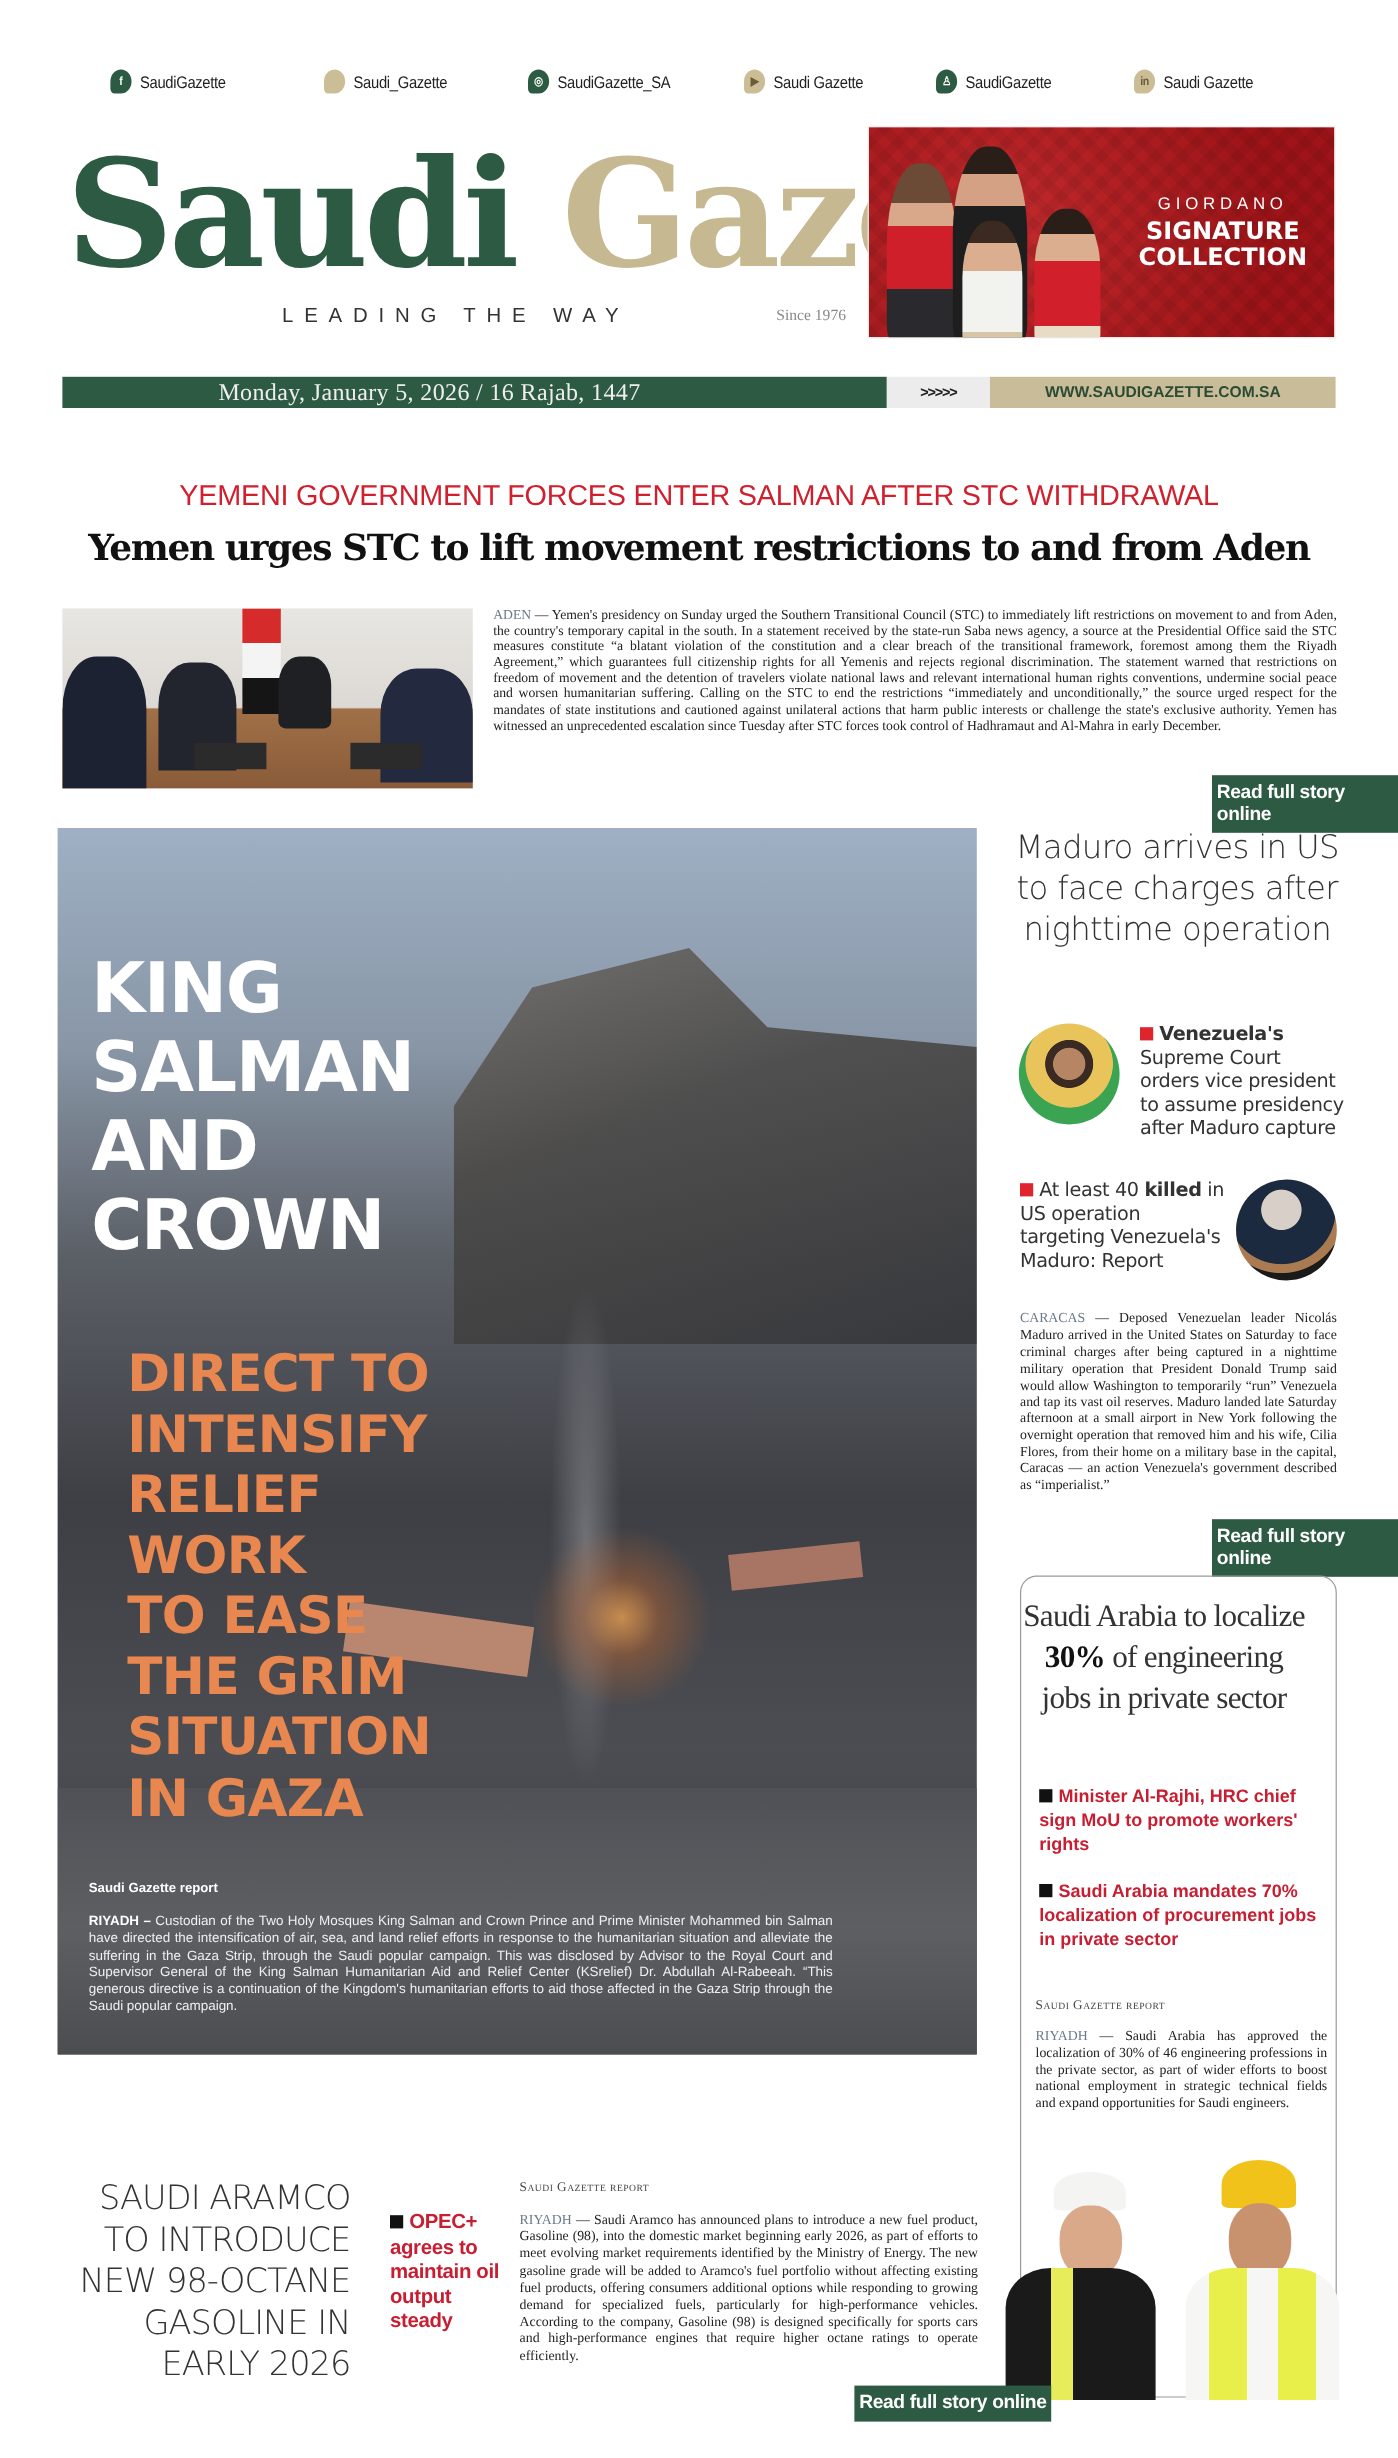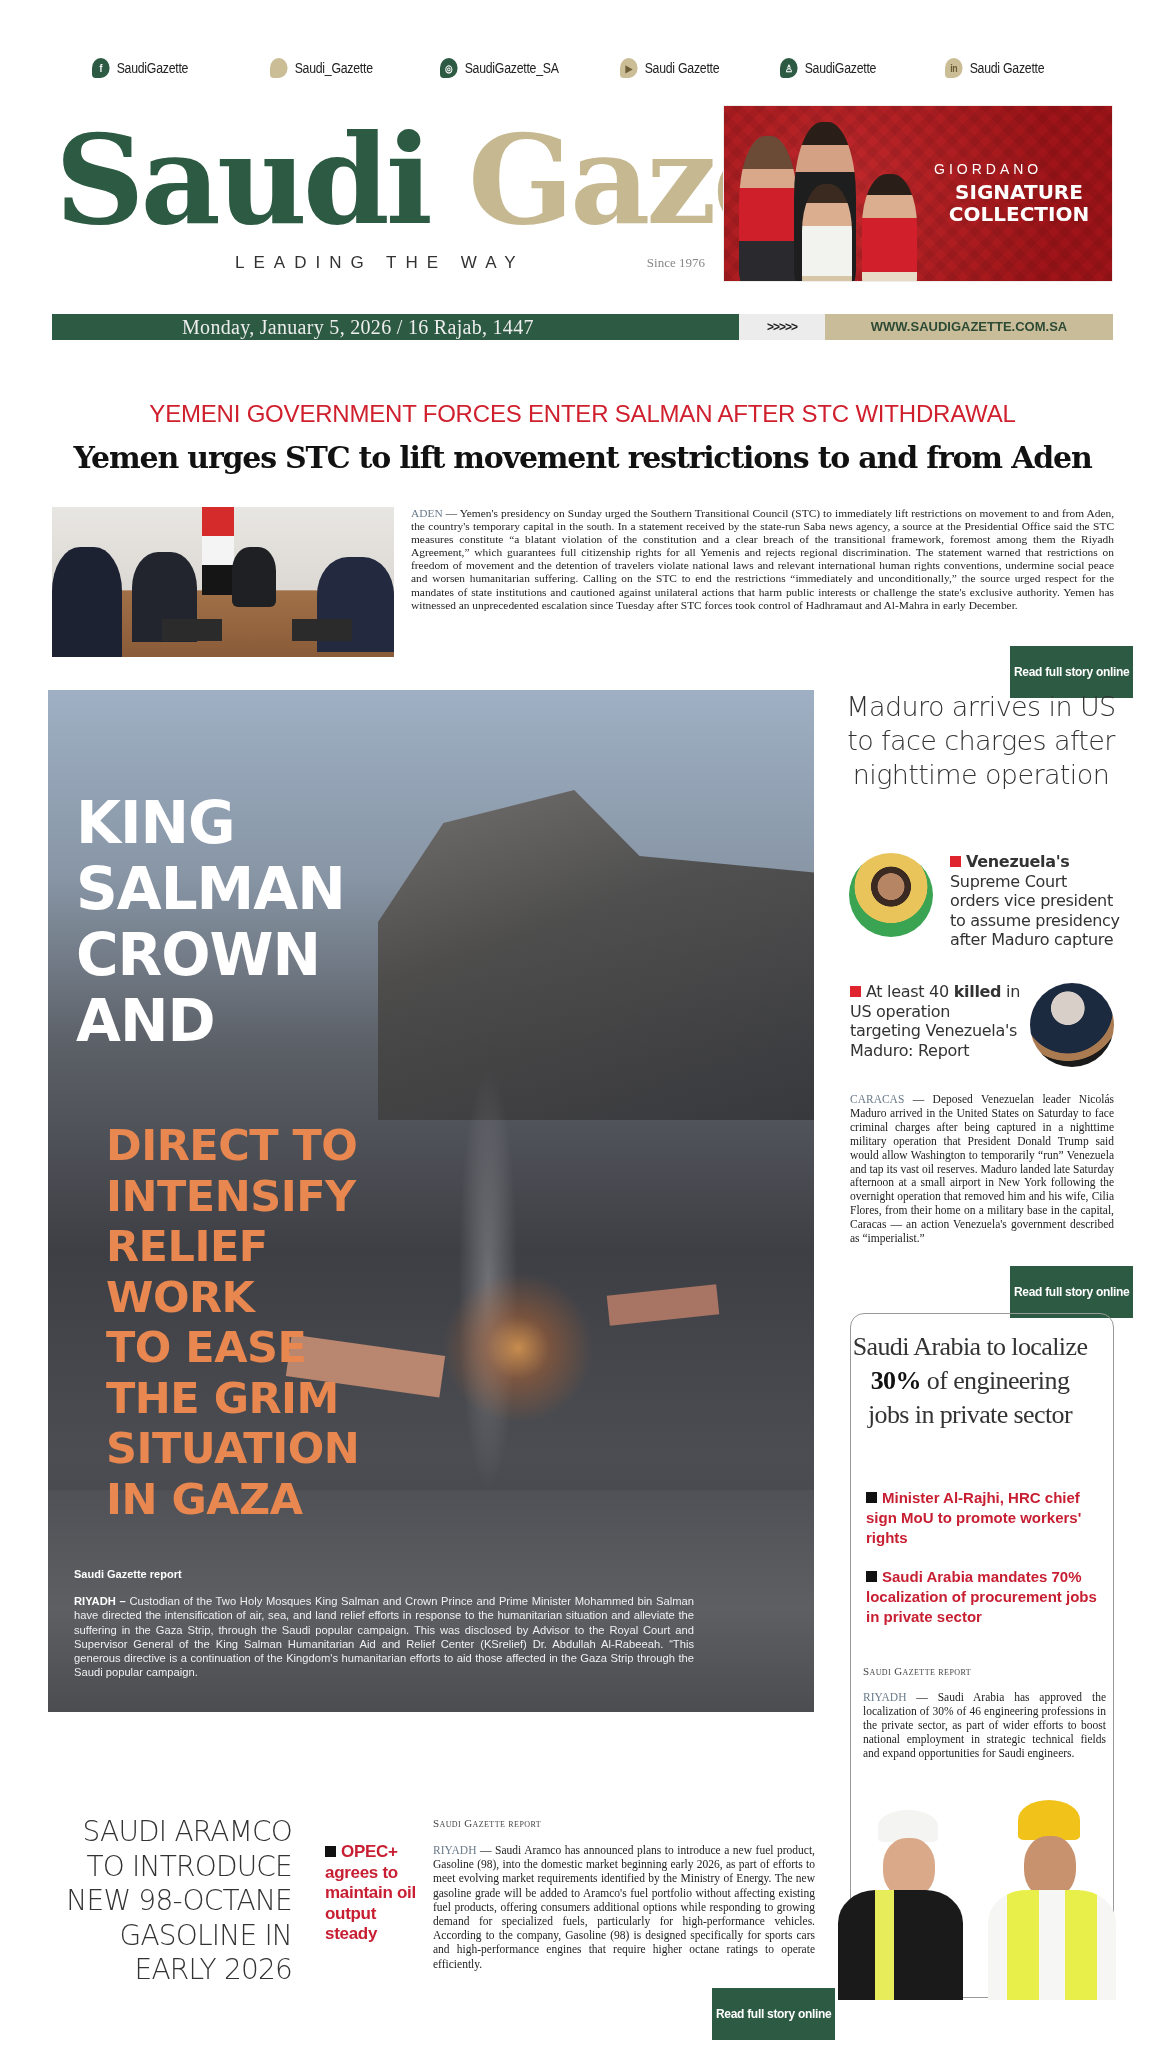--- a/index.html
+++ b/index.html
@@ -21,35 +21,35 @@
   .logo .g { color: #2d5a43; }
   .logo .t { color: #c6b891; }
   .tagline { position: absolute; left: 180px; top: 148px; font-family: Liberation Sans, sans-serif; font-size: 17px; letter-spacing: 9px; color: #333; }
   .since { position: absolute; right: 10px; top: 150px; font-family: "Liberation Serif", serif; font-size: 13px; color: #888; }
 
   
   .ad { left: 723px; top: 105px; width: 390px; height: 177px; background: radial-gradient(circle at 30% 50%, #c22a2d, #9e1418 75%); overflow: hidden; border: 1px solid #eee; }
   .ad-pattern { position: absolute; inset: 0; background-image: repeating-linear-gradient(45deg, rgba(0,0,0,0.06) 0 8px, transparent 8px 16px), repeating-linear-gradient(-45deg, rgba(0,0,0,0.06) 0 8px, transparent 8px 16px); }
   .ad-people { position: absolute; left: 10px; top: 8px; width: 200px; height: 170px; }
   .person { position: absolute; border-radius: 45% 45% 10% 10%; }
-  .ad-brand { position: absolute; left: 210px; top: 55px; width: 170px; text-align: left; color: #fff; font-family: "Liberation Sans", sans-serif; font-size: 14px; letter-spacing: 4px; }
+  .ad-brand { position: absolute; left: 210px; top: 55px; width: 170px; text-align: center; color: #fff; font-family: "Liberation Sans", sans-serif; font-size: 14px; letter-spacing: 4px; }
   .ad-title { position: absolute; left: 205px; top: 75px; width: 180px; text-align: center; color: #fff; font-family: "DejaVu Sans", sans-serif; font-weight: bold; font-size: 20px; line-height: 22px; }
 
   
   .datebar { left: 52px; top: 314px; width: 687px; height: 26px; background: #2d5a43; color: #eee; font-family: "Liberation Serif", serif; font-size: 20px; line-height: 26px; padding-left: 130px; letter-spacing: 0.3px; }
   .arrows { left: 739px; top: 314px; width: 86px; height: 26px; background: #ececec; color: #222; font-family: "Liberation Sans", sans-serif; font-size: 12px; font-weight: bold; line-height: 26px; text-align: center; letter-spacing: -1px; }
   .urlbar { left: 825px; top: 314px; width: 288px; height: 26px; background: #c8bd98; color: #2d4a35; font-family: "Liberation Sans", sans-serif; font-size: 13px; font-weight: bold; line-height: 26px; text-align: center; }
 
   
   .kicker { left: 40px; top: 400px; width: 1085px; text-align: center; color: #d0202e; font-family: "Liberation Sans", sans-serif; font-size: 24px; letter-spacing: -0.2px; }
   .headline { left: 40px; top: 440px; width: 1085px; text-align: center; font-family: "DejaVu Serif", serif; font-weight: bold; font-size: 30px; color: #111; letter-spacing: -1.2px; }
   .yemen-photo { left: 52px; top: 507px; width: 342px; height: 150px; background: linear-gradient(180deg, #e8e6e2 0%, #dcd9d4 55%, #a07048 56%, #8a5b38 100%); overflow: hidden; }
   .yemen-text { left: 411px; top: 507px; width: 703px; font-family: "Liberation Serif", serif; font-size: 11.4px; line-height: 13.1px; text-align: justify; color: #222; }
   .dateline { color: #6a7a8a; }
-  .read-btn { background: #2d5a43; color: #fff; font-family: "Liberation Sans", sans-serif; font-weight: bold; font-size: 12px; padding: 19px 4px; letter-spacing: -0.3px; }
+  .read-btn { background: #2d5a43; color: #fff; font-family: "Liberation Sans", sans-serif; font-weight: bold; font-size: 16px; padding: 6px 4px; letter-spacing: -0.3px; }
 
   
   .gaza { left: 48px; top: 690px; width: 766px; height: 1022px; overflow: hidden; background: linear-gradient(180deg, #9fb0c4 0%, #8896a6 18%, #5b5f66 35%, #3e3f45 55%, #4b4d52 75%, #3a3b40 100%); }
   .gaza-rubble { position: absolute; }
   .gaza-head-white { position: absolute; left: 28px; top: 100px; font-family: "DejaVu Sans", sans-serif; font-weight: bold; font-size: 58px; line-height: 66px; color: #fff; letter-spacing: -1px; }
   .gaza-head-orange { position: absolute; left: 28px; top: 430px; font-family: "DejaVu Sans", sans-serif; font-weight: bold; font-size: 43px; line-height: 50.5px; color: #e8874f; letter-spacing: -0.5px; margin-left: 30px; }
   .gaza-source { position: absolute; left: 26px; top: 878px; color: #fff; font-family: "Liberation Sans", sans-serif; font-weight: bold; font-size: 11px; }
   .gaza-body { position: absolute; left: 26px; top: 904px; width: 620px; color: #f0f0f0; font-family: "Liberation Sans", sans-serif; font-size: 11.2px; line-height: 14.3px; text-align: justify; }
   .gaza-body b { color: #fff; }
 
@@ -159,22 +159,22 @@
 <div class="abs gaza">
   <div class="gaza-rubble" style="left:330px;top:100px;width:436px;height:330px;background:linear-gradient(160deg,#6e6a66 0%,#4a4846 40%,#35363a 100%);clip-path:polygon(0 40%,15% 10%,45% 0,60% 20%,100% 25%,100% 100%,0 100%);opacity:.9;"></div>
   <div class="gaza-rubble" style="left:410px;top:380px;width:60px;height:420px;background:radial-gradient(ellipse at center, rgba(200,200,205,.35), transparent 70%);"></div>
   <div class="gaza-rubble" style="left:380px;top:570px;width:180px;height:160px;background:radial-gradient(circle at 50% 55%, rgba(255,170,80,.7) 0%, rgba(220,110,40,.35) 25%, transparent 60%);"></div>
   <div class="gaza-rubble" style="left:240px;top:655px;width:155px;height:42px;background:#b98670;transform:rotate(8deg);"></div>
   <div class="gaza-rubble" style="left:560px;top:600px;width:110px;height:30px;background:#a87464;transform:rotate(-6deg);"></div>
   <div class="gaza-rubble" style="left:0;top:800px;width:766px;height:295px;background:linear-gradient(180deg,#4f5156,#5d5f63 40%,#3f4044);"></div>
   <div class="gaza-head-white">
     <div>KING</div>
     <div>SALMAN</div>
+    <div>AND</div>
     <div>CROWN</div>
-    <div>AND</div>
   </div>
   <div class="gaza-head-orange">
     <div>DIRECT TO</div>
     <div>INTENSIFY</div>
     <div>RELIEF</div>
     <div>WORK</div>
     <div>TO EASE</div>
     <div>THE GRIM</div>
     <div>SITUATION</div>
     <div>IN GAZA</div>

